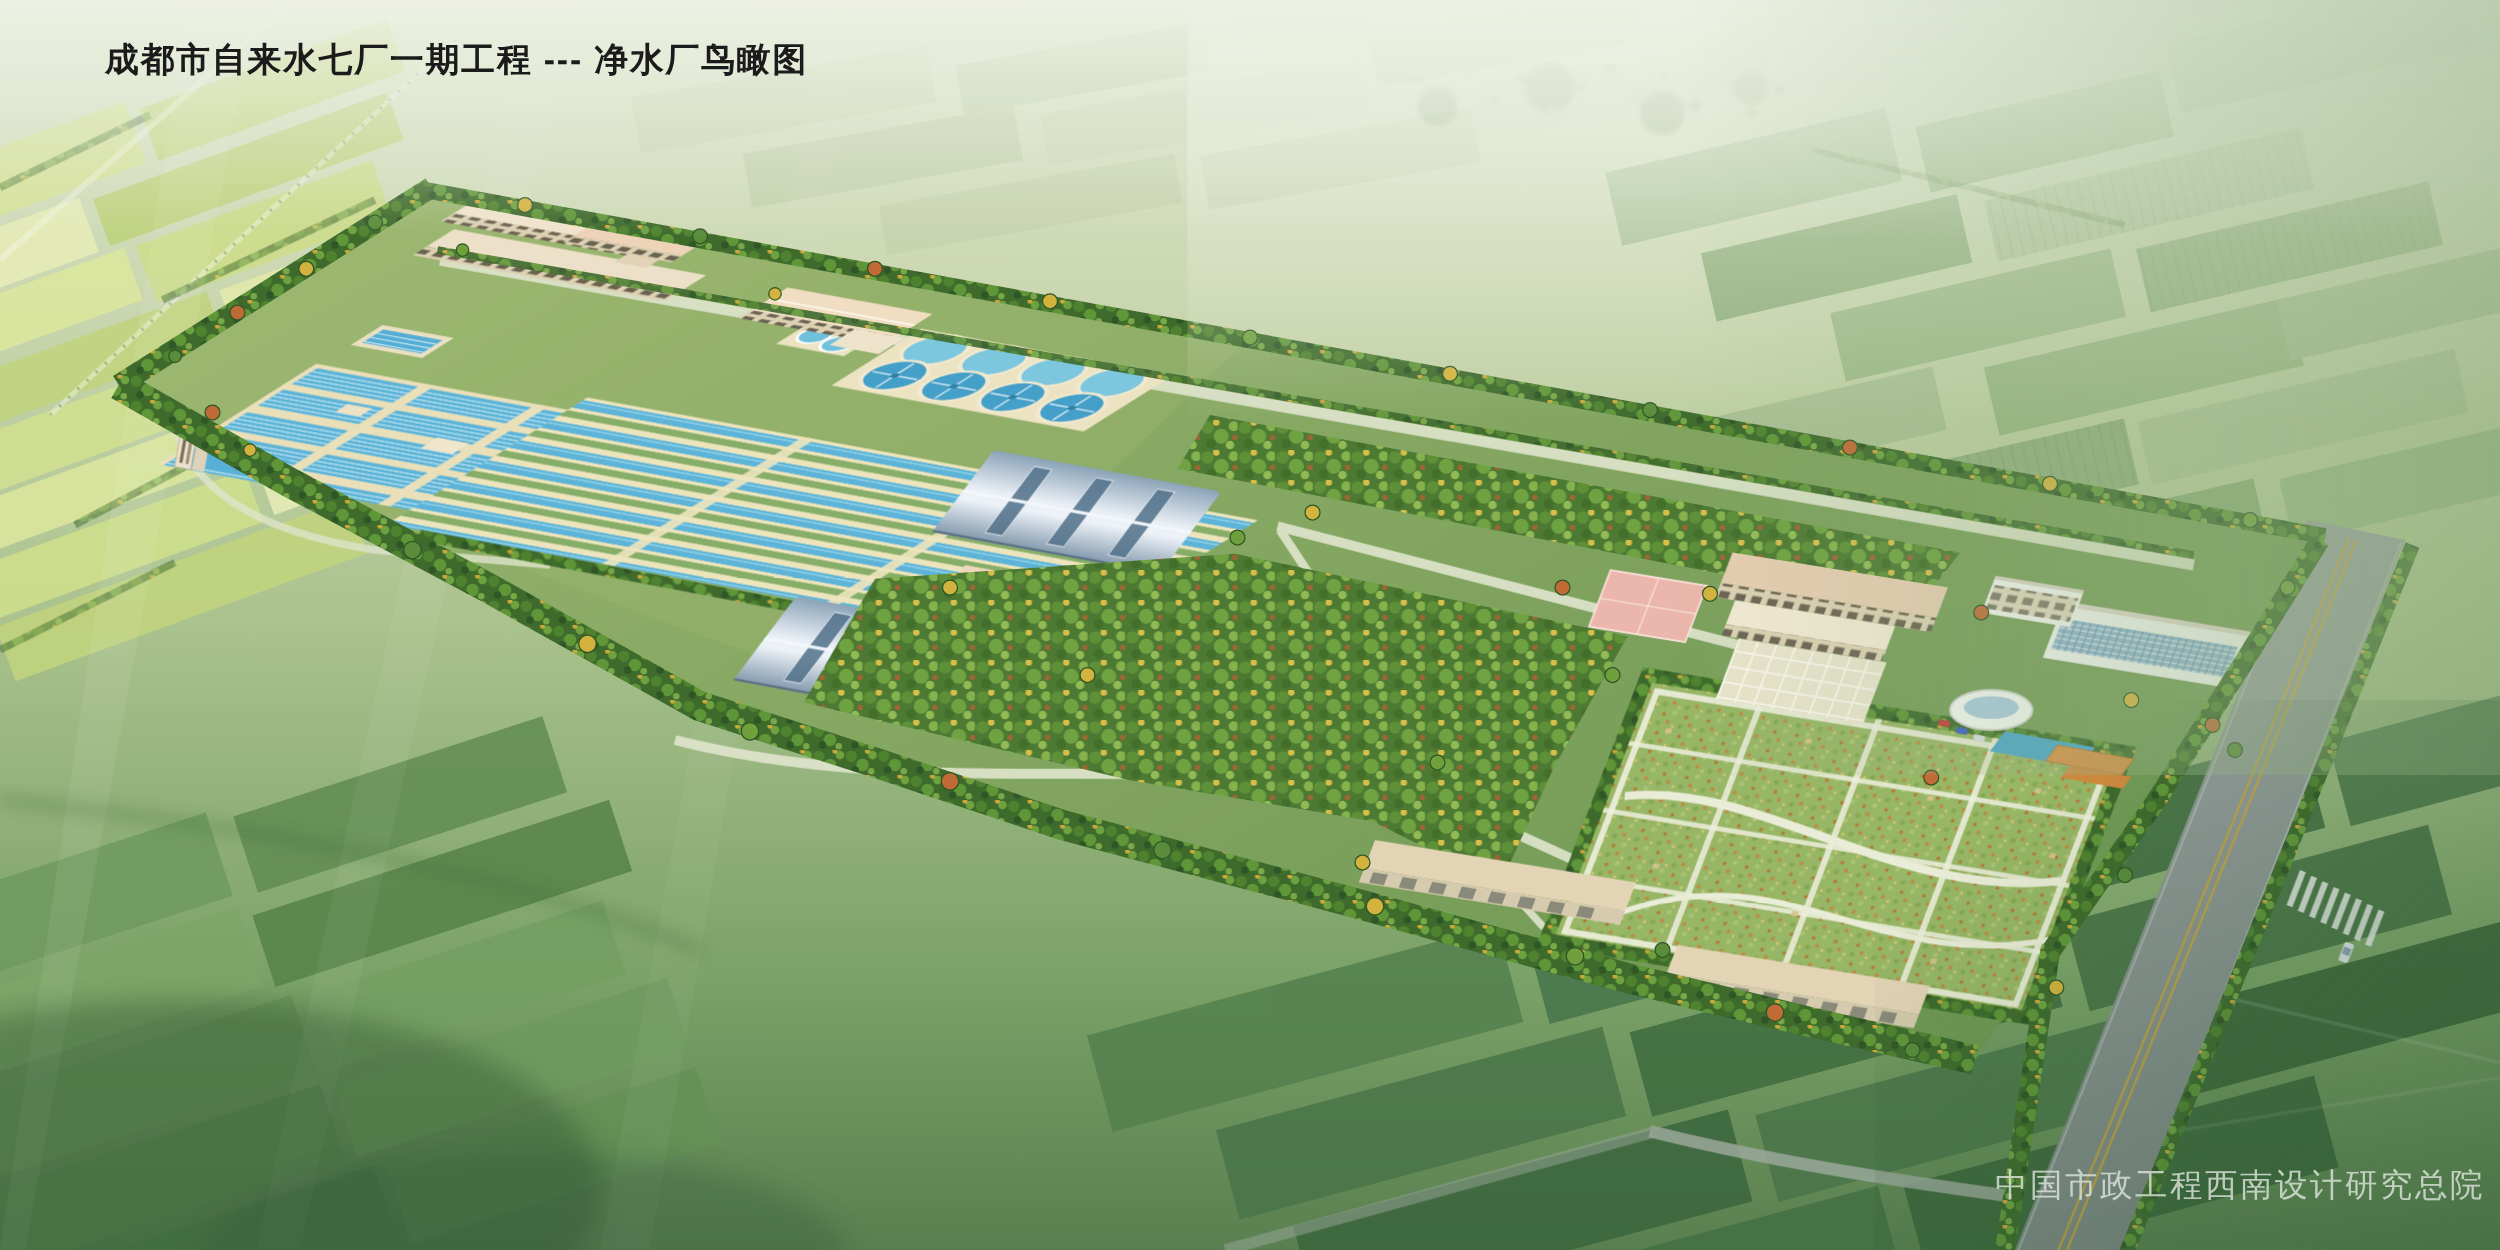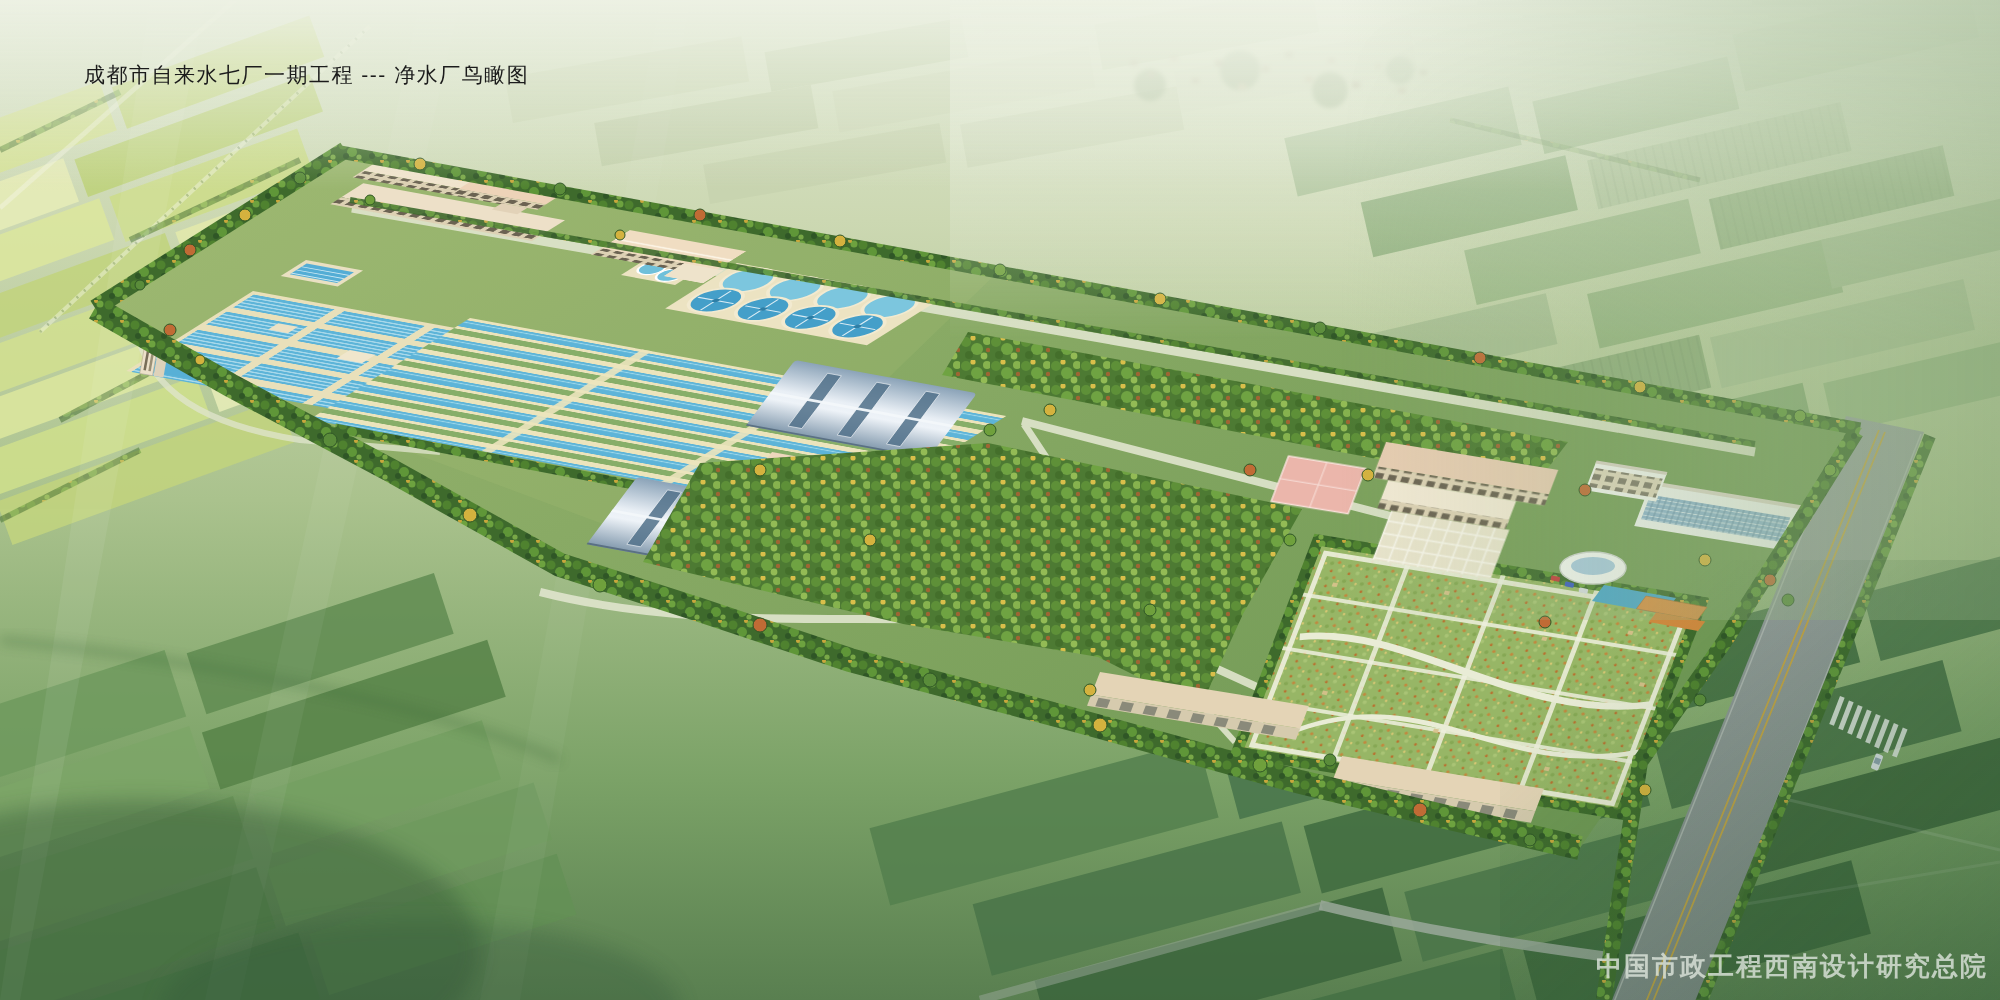--- a/index.html
+++ b/index.html
@@ -1,22 +1,22 @@
 <!DOCTYPE html>
 <html style="--title: #1b1b1b; --watermark: #dbe3da; --water: #55aed4; --water_dark: #449fc9; --walkway_beige: #e9e0ba; --roof_blue: #aebfd0; --roof_tan: #e7cdb2; --wall_beige: #f2e9d4; --plant_grass: #84a45c; --tree_green: #4d7a33; --tree_autumn_yellow: #d4b23e; --tree_autumn_red: #c06b35; --lawn_meadow: #97b666; --road_asphalt: #8b9592; --lane_marking: #c9a53d; --court_pink: #ebb6ab; --field_yellow_green: #d7e396; --field_sage: #93b37f; --field_dark_green: #3f6b3f;"><head>
 <meta charset="utf-8">
 <style>
   html,body{margin:0;padding:0;background:#9db88a;}
   #stage{position:relative;width:2000px;height:1000px;overflow:hidden;
          font-family:"Liberation Sans",sans-serif;}
   #stage svg{position:absolute;left:0;top:0;}
-  .caption-title{position:absolute;left:84px;top:30px;font-size:21px;font-weight:400;
-    color:var(--title,#1b1b1b);letter-spacing:1.5px;white-space:nowrap;margin-top:31px;}
-  .caption-watermark{position:absolute;right:12px;bottom:16px;font-size:26px;
-    color:var(--watermark,#dbe3da);opacity:.82;letter-spacing:2px;white-space:nowrap;font-weight:bold;}
+  .caption-title{position:absolute;left:84px;top:30px;font-size:27px;font-weight:700;
+    color:var(--title,#1b1b1b);letter-spacing:1.5px;white-space:nowrap;}
+  .caption-watermark{position:absolute;right:12px;bottom:34px;font-size:26px;
+    color:var(--watermark,#dbe3da);opacity:.82;letter-spacing:2px;white-space:nowrap;}
 </style>
 </head>
 <body>
 
 <div id="stage">
 <svg width="2000" height="1000" viewBox="0 0 2000 1000">
 <defs>
   <linearGradient id="gSky" x1="0" y1="0" x2="0" y2="1">
     <stop offset="0" stop-color="#dde6cf"></stop>
           <stop offset=".22" stop-color="#ccd8b2"></stop>

